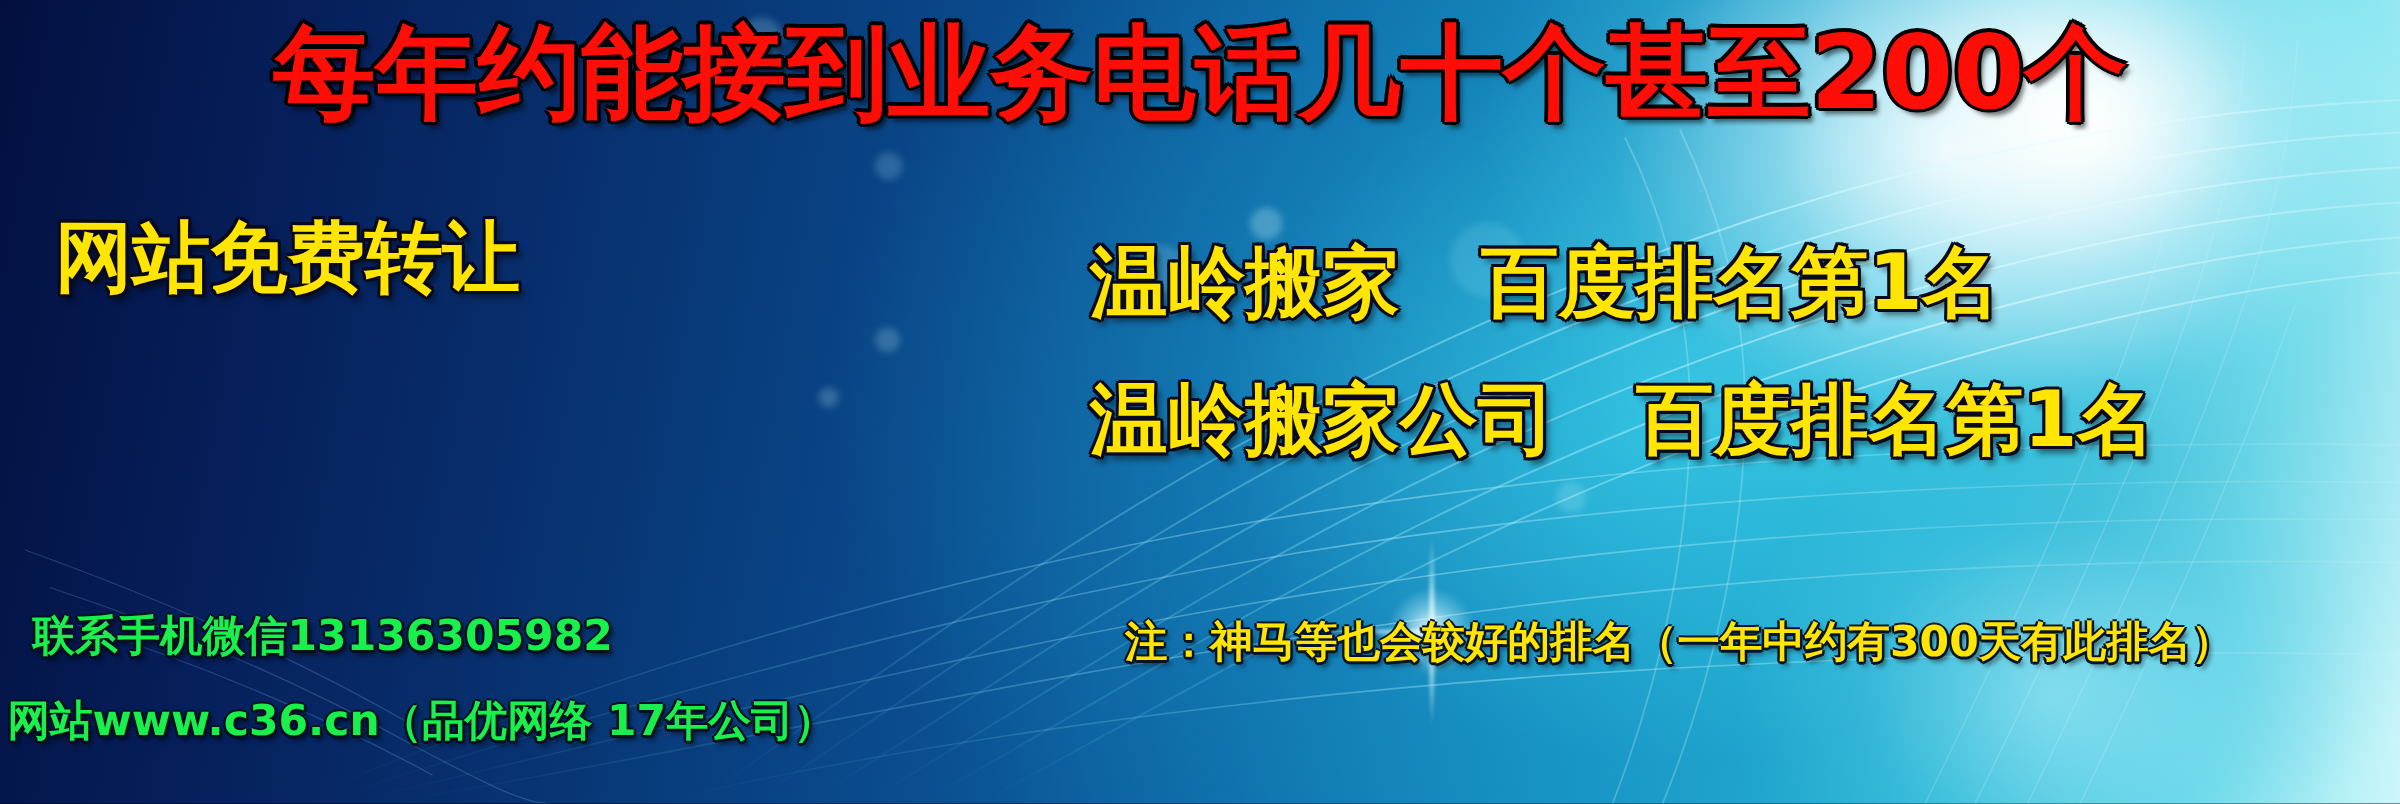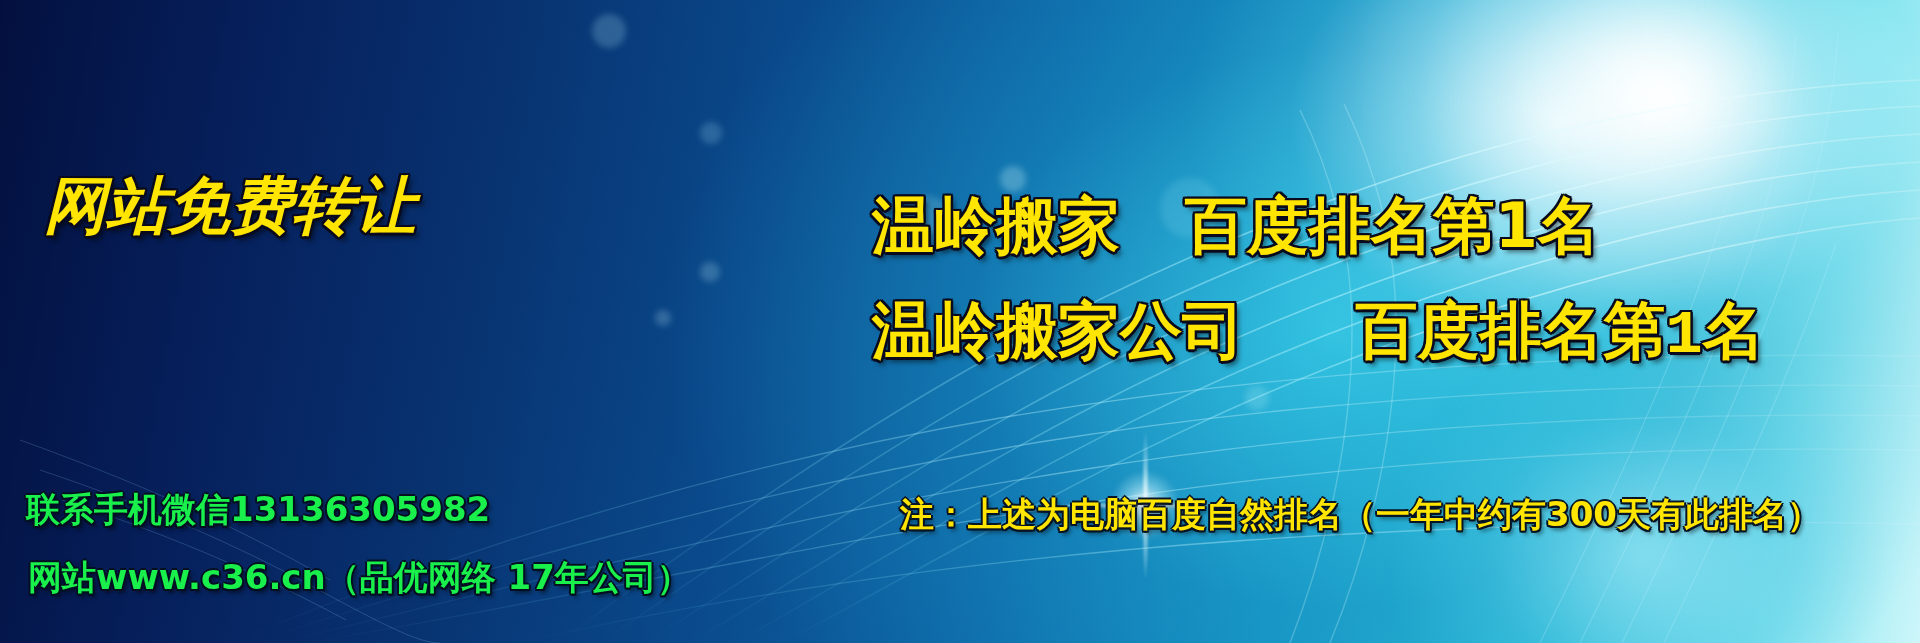--- a/index.html
+++ b/index.html
@@ -76,34 +76,34 @@
   }
 
   .yellow-big{
     font-size:62px;font-weight:bold;color:#ffe500;
     text-shadow:
       2.5px 0 0 #0a0a1e, -2.5px 0 0 #0a0a1e, 0 2.5px 0 #0a0a1e, 0 -2.5px 0 #0a0a1e,
       2px 2px 0 #0a0a1e, -2px 2px 0 #0a0a1e, 2px -2px 0 #0a0a1e, -2px -2px 0 #0a0a1e,
       4px 5px 5px rgba(0,0,0,.5);
   }
 
-  .left1{left:44px;top:175px;font-style:italic;}
+  .left1{left:44px;top:175px;}
   .left2{left:44px;top:290px;}
   .right1{left:872px;top:195px;text-align:right;}
-  .right2{left:872px;top:305px;font-family:Liberation Mono, monospace;}
+  .right2{left:872px;top:305px;}
 
   .green-line{
     font-size:34px;font-weight:bold;color:#19f04b;
     text-shadow:
       2px 0 0 #031021, -2px 0 0 #031021, 0 2px 0 #031021, 0 -2px 0 #031021,
       1.5px 1.5px 0 #031021, -1.5px 1.5px 0 #031021,
       3px 4px 4px rgba(0,0,0,.55);
   }
   .green1{left:26px;top:492px;}
-  .green2{left:28px;top:560px;}
+  .green2{left:6px;top:560px;}
 
   .note-line{
     font-size:34px;font-weight:bold;color:#ffe500;
     text-shadow:
       2px 0 0 #071425, -2px 0 0 #071425, 0 2px 0 #071425, 0 -2px 0 #071425,
       1.5px 1.5px 0 #071425, -1.5px 1.5px 0 #071425,
       3px 4px 4px rgba(0,0,0,.5);
   }
   .note1{left:900px;top:497px;}
   .note2{left:894px;top:562px;}
@@ -173,24 +173,25 @@
     <div class="bokeh" style="left:1075px;top:330px;width:30px;height:30px;background:rgba(200,248,255,.20);"></div>
     <div class="bokeh" style="left:700px;top:262px;width:20px;height:20px;background:rgba(200,248,255,.22);"></div>
     <div class="bokeh" style="left:655px;top:310px;width:16px;height:16px;background:rgba(200,248,255,.22);"></div>
     <div class="bokeh" style="left:1245px;top:386px;width:24px;height:24px;background:rgba(205,250,255,.20);"></div>
 
     <div class="sparkle">
       <div class="sparkle-core"></div>
     </div>
   </div>
 
+  <div class="txt headline">每年约能接到业务电话几十个甚至200个</div>
 
   <div class="txt yellow-big left1">网站免费转让</div>
 
   <div class="txt yellow-big right1">温岭搬家   百度排名第1名</div>
   <div class="txt yellow-big right2">温岭搬家公司   百度排名第1名</div>
 
   <div class="txt green-line green1">联系手机微信13136305982</div>
   <div class="txt green-line green2">网站www.c36.cn（品优网络 17年公司）</div>
 
-  <div class="txt note-line note1">注：上述为电脑百度自然排名（一年中约有300天有此排名）</div>
+  <div class="txt note-line note1">注：神马等也会较好的排名（一年中约有300天有此排名）</div>
 
 </div>
 
 </body></html>

